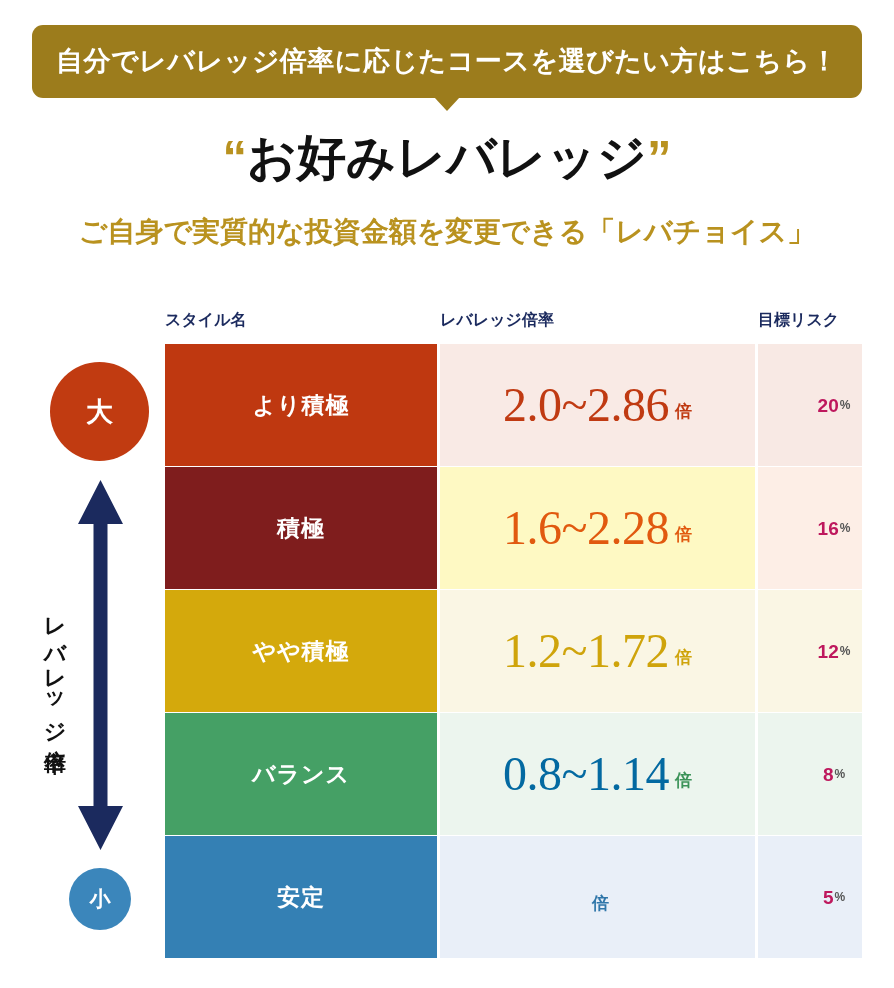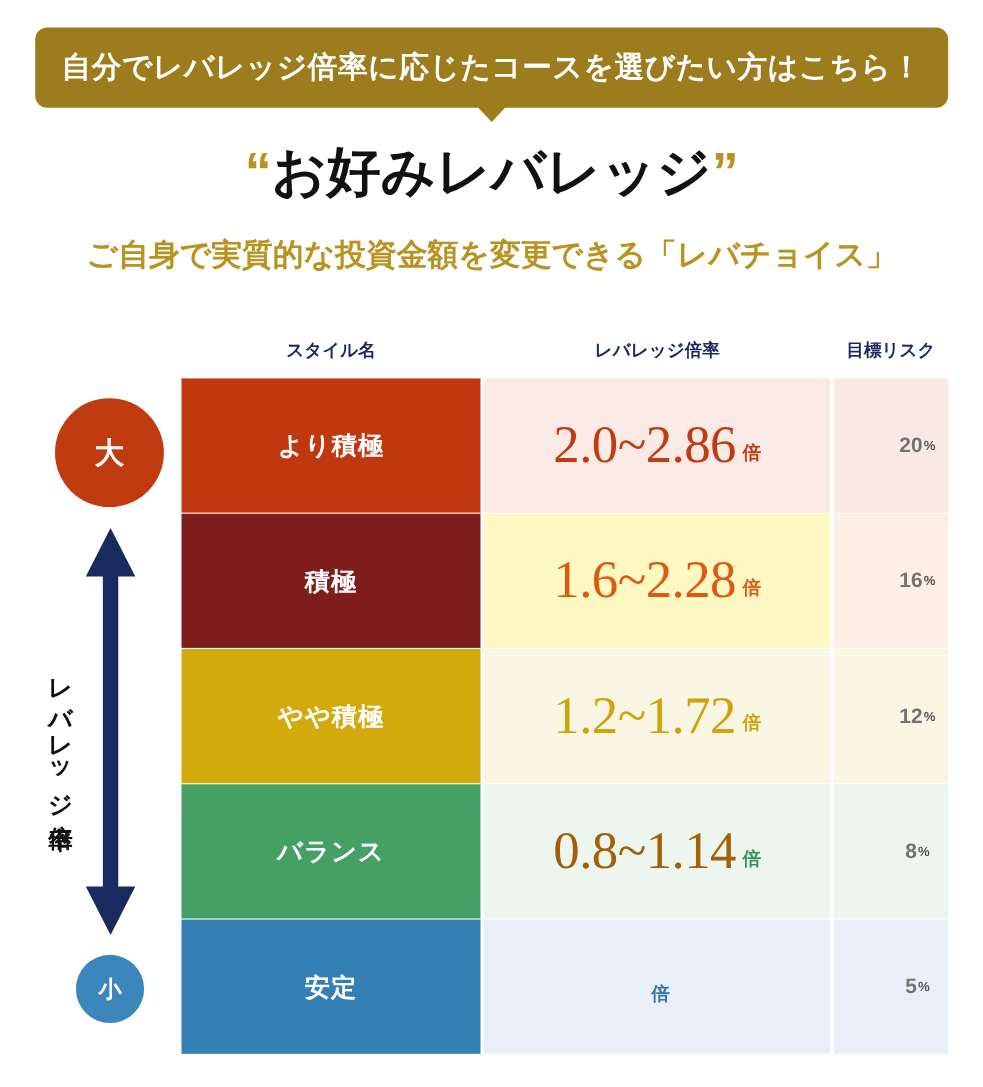--- a/index.html
+++ b/index.html
@@ -138,21 +138,20 @@
     white-space: nowrap;
   }
 
   
   .col-header {
     position: absolute;
     top: 312px;
     font-size: 16px;
     font-weight: bold;
     color: #1b2a5e;
-    text-align: center;
     line-height: 1;
     white-space: nowrap;
   }
   #col-header-style { left: 165px; width: 272px; }
   #col-header-leverage { left: 440px; width: 315px; }
   #col-header-risk { left: 758px; width: 104px; }
 
   
   #table {
     position: absolute;
@@ -202,21 +201,21 @@
   .cell-risk {
     width: 104px;
     display: flex;
     align-items: center;
     justify-content: center;
     white-space: nowrap;
   }
   .risk-num {
     font-size: 19px;
     font-weight: bold;
-    color: #737373;
+    color: #be185d;
     line-height: 1;
     margin-left: 48px;
   }
   .risk-pct {
     font-size: 12px;
     font-weight: bold;
     color: #555555;
     margin-left: 1px;
   }
 </style>
@@ -289,21 +288,21 @@
       <div class="gap"></div>
       <div class="cell-risk" style="background: rgb(250, 246, 228);">
         <span class="risk-num">12</span>
         <span class="risk-pct">%</span>
       </div>
     </div>
     <div class="row">
       <div class="cell-style" style="background: rgb(69, 160, 101);">バランス</div>
       <div class="gap"></div>
       <div class="cell-leverage" style="background: rgb(236, 245, 238);">
-        <span class="lev-num" style="color: #a16207;">0.8~1.14</span>
+        <span class="lev-num" style="color: #0369a1;">0.8~1.14</span>
         <span class="lev-suffix" style="color: rgb(60, 147, 89);">倍</span>
       </div>
       <div class="gap"></div>
       <div class="cell-risk" style="background: rgb(236, 245, 238);">
         <span class="risk-num">8</span>
         <span class="risk-pct">%</span>
       </div>
     </div>
     <div class="row">
       <div class="cell-style" style="background: rgb(52, 128, 180);">安定</div>

